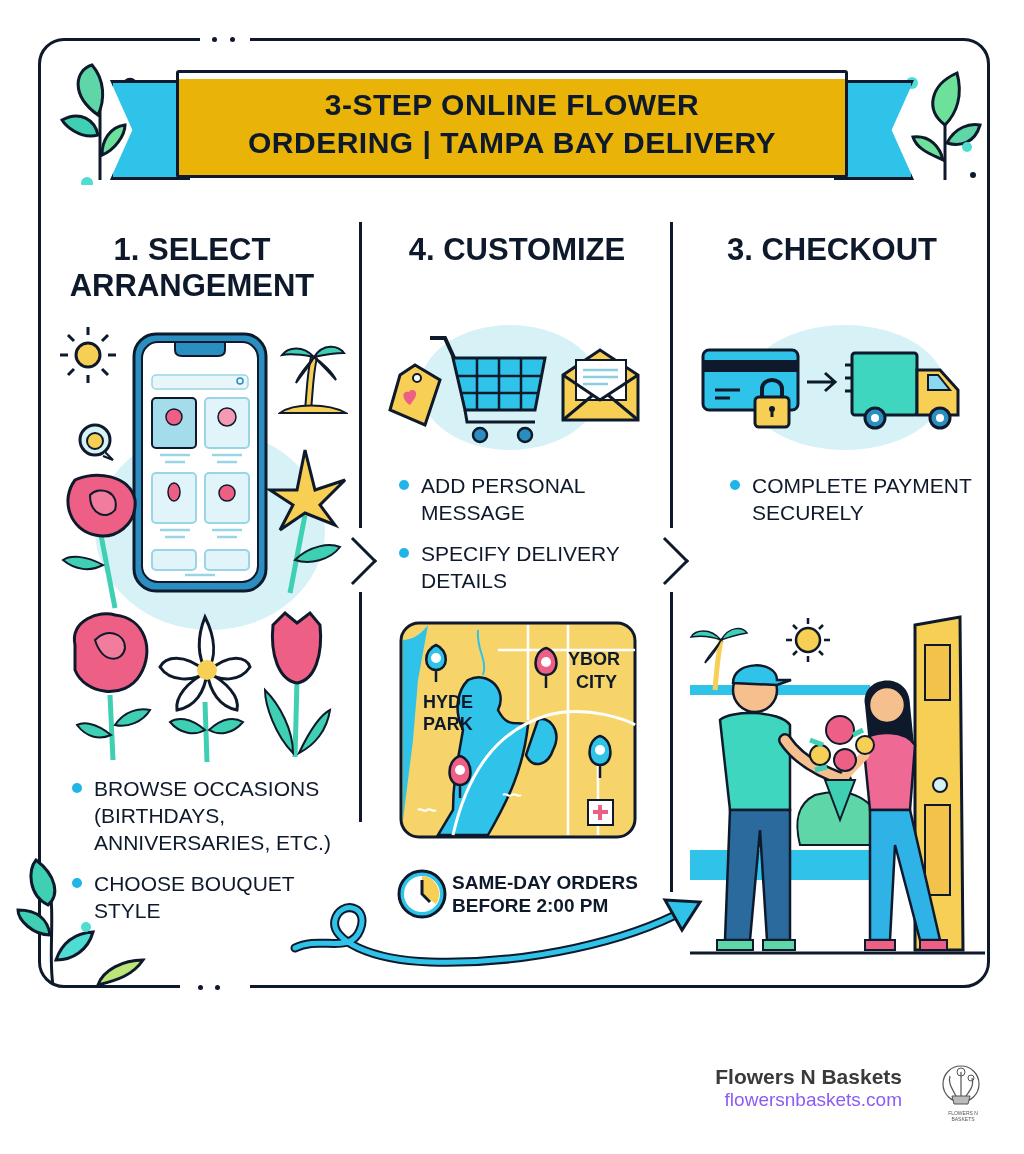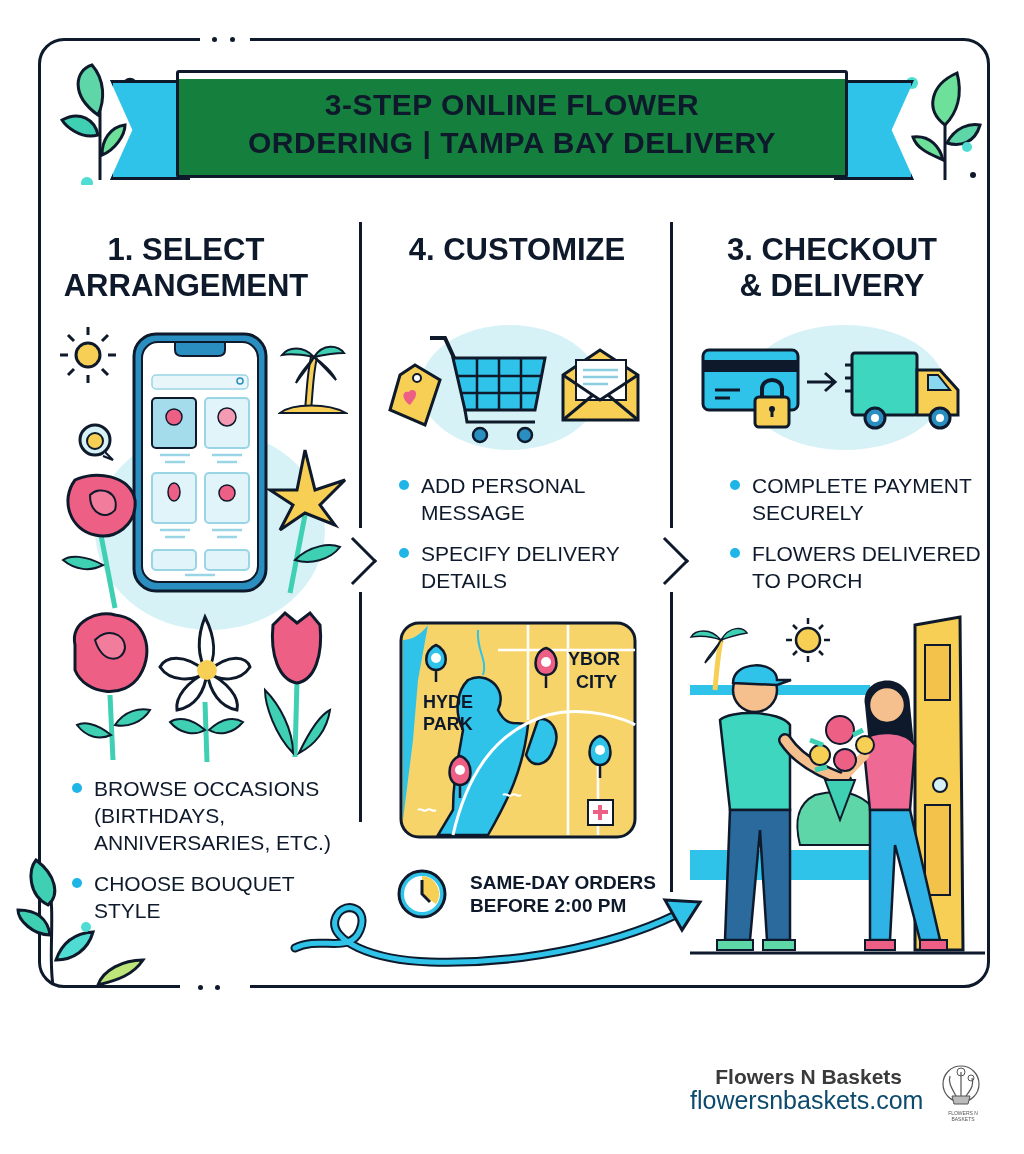--- a/index.html
+++ b/index.html
@@ -12,44 +12,44 @@
     }
     .frame-gap-top { position: absolute; left: 200px; top: 33px; width: 50px; height: 12px; background: #fff; }
     .frame-gap-bottom { position: absolute; left: 180px; top: 982px; width: 70px; height: 12px; background: #fff; }
     .gap-dot { position: absolute; width: 5px; height: 5px; border-radius: 50%; background: #0e1a2b; }
 
     .banner-tail { position: absolute; top: 80px; width: 80px; height: 100px; background: #2fc3ea; border: 3px solid #0e1a2b; }
     .banner-tail.left { left: 110px; clip-path: polygon(0 0, 100% 0, 100% 100%, 0 100%, 28% 50%); }
     .banner-tail.right { left: 834px; clip-path: polygon(0 0, 100% 0, 72% 50%, 100% 100%, 0 100%); }
     .banner {
       position: absolute; left: 176px; top: 70px; width: 672px; height: 108px;
-      background: #15803d; border: 3px solid #0e1a2b; border-radius: 3px;
+      background: #eab308; border: 3px solid #0e1a2b; border-radius: 3px;
       display: flex; flex-direction: column; align-items: center; justify-content: center;
       box-shadow: inset 0 6px 0 #ffffff;
     }
     .banner .line { font-family: "Liberation Sans", sans-serif; font-weight: 700; font-size: 30px; line-height: 38px; color: #0e1a2b; letter-spacing: 0.5px; }
 
     .divider { position: absolute; width: 3px; background: #0e1a2b; }
     .chevron { position: absolute; width: 34px; height: 34px; border-right: 3px solid #0e1a2b; border-bottom: 3px solid #0e1a2b; transform: rotate(-45deg); }
 
     .col-title { position: absolute; text-align: center; font-family: "Liberation Sans", sans-serif; font-weight: 700; font-size: 31px; line-height: 36px; color: #0e1a2b; }
 
     .bullets { position: absolute; list-style: none; }
     .bullets li { position: relative; padding-left: 24px; font-family: "Liberation Sans", sans-serif; font-weight: 400; font-size: 21px; line-height: 27px; color: #0e1a2b; margin-bottom: 14px; }
     .bullets li::before { content: ""; position: absolute; left: 2px; top: 8px; width: 10px; height: 10px; border-radius: 50%; background: #1fb5e6; }
 
     .illus { position: absolute; }
     .blob { position: absolute; border-radius: 50%; background: #d6f2f7; }
 
-    .note { position: absolute; left: 396px; top: 868px; display: flex; align-items: center; gap: 22px; }
+    .note { position: absolute; left: 396px; top: 868px; display: flex; align-items: center; gap: 4px; }
     .note-text { font-family: "Liberation Sans", sans-serif; font-weight: 700; font-size: 19px; line-height: 23px; color: #0e1a2b; }
 
     .brand { position: absolute; left: 690px; top: 1065px; text-align: right; width: 212px; }
     .brand-name { font-family: "Liberation Sans", sans-serif; font-weight: 700; font-size: 21px; color: #3a3a3a; line-height: 24px; }
-    .brand-url { font-family: "Liberation Sans", sans-serif; font-size: 25px; color: #0c4a6e; line-height: 22px; }
+    .brand-url { font-family: "Liberation Sans", sans-serif; font-size: 19px; color: #8b5cf6; line-height: 22px; }
     .brand-logo { position: absolute; left: 936px; top: 1062px; }
     .brand-logo-text { position: absolute; left: 938px; top: 1110px; font-family: "Liberation Sans", sans-serif; font-size: 5px; color: #555; width: 50px; text-align: center; }
   </style>
 </head>
 <body>
 
 <div class="frame"></div>
 <div class="frame-gap-top"></div>
 <div class="gap-dot" style="left:212px;top:37px;"></div>
 <div class="gap-dot" style="left:230px;top:37px;"></div>
@@ -92,30 +92,29 @@
   <div class="line">ORDERING | TAMPA BAY DELIVERY</div>
 </div>
 
 <div class="divider" style="left:359px;top:222px;height:306px;"></div>
 <div class="divider" style="left:359px;top:592px;height:230px;"></div>
 <div class="divider" style="left:670px;top:222px;height:306px;"></div>
 <div class="divider" style="left:670px;top:592px;height:300px;"></div>
 <div class="chevron" style="left:336px;top:544px;"></div>
 <div class="chevron" style="left:648px;top:544px;"></div>
 
-<div class="col-title" style="left:36px;top:232px;width:300px;">
+<div class="col-title" style="left:42px;top:232px;width:300px;">
   <div>1. SELECT</div>
   <div>ARRANGEMENT</div>
 </div>
 <div class="col-title" style="left:372px;top:232px;width:290px;">
   <div>4. CUSTOMIZE</div>
 </div>
 <div class="col-title" style="left:682px;top:232px;width:300px;">
   <div>3. CHECKOUT</div>
-  <div>&amp; DELIVERY</div>
 </div>
 
 <div class="blob" style="left:95px;top:430px;width:230px;height:200px;"></div>
 <svg class="illus" style="left:58px;top:325px;" width="60" height="60" viewBox="0 0 60 60">
   <circle cx="30" cy="30" r="12" fill="#f7cf55" stroke="#0e1a2b" stroke-width="3"></circle>
   <g stroke="#0e1a2b" stroke-width="3">
       <path d="M30 2v8M30 50v8M2 30h8M50 30h8M10 10l6 6M44 44l6 6M50 10l-6 6M16 44l-6 6"></path>
     </g>
 </svg>
 <svg class="illus" style="left:278px;top:335px;" width="70" height="80" viewBox="0 0 70 80">
@@ -281,21 +280,20 @@
   <path d="M77 25 H100 L118 45 V70 H77Z" fill="#f7cf55" stroke="#0e1a2b" stroke-width="3"></path>
   <path d="M88 30 H98 L110 45 H88Z" fill="#8ad8f0" stroke="#0e1a2b" stroke-width="2"></path>
   <circle cx="35" cy="73" r="10" fill="#2a8fc0" stroke="#0e1a2b" stroke-width="3"></circle>
   <circle cx="35" cy="73" r="4" fill="#fff"></circle>
   <circle cx="100" cy="73" r="10" fill="#2a8fc0" stroke="#0e1a2b" stroke-width="3"></circle>
   <circle cx="100" cy="73" r="4" fill="#fff"></circle>
 </svg>
 
 <ul class="bullets" style="left:728px;top:472px;width:285px;">
   <li>COMPLETE PAYMENT SECURELY</li>
-  <li>FLOWERS DELIVERED TO PORCH</li>
 </ul>
 
 <svg class="illus" style="left:685px;top:605px;" width="300" height="360" viewBox="0 0 300 360">
   <rect x="5" y="80" width="180" height="10" fill="#2fc3ea"></rect>
   <rect x="5" y="245" width="180" height="30" fill="#2fc3ea"></rect>
   <path d="M130 190 C110 200 110 220 115 240 L185 240 L185 200 C170 185 150 185 130 190Z" fill="#5fd6a7" stroke="#0e1a2b" stroke-width="2"></path>
   <g>
       <circle cx="123" cy="35" r="12" fill="#f7cf55" stroke="#0e1a2b" stroke-width="2.5"></circle>
       <path d="M123 13v6M123 51v6M101 35h6M139 35h6M108 20l4 4M134 46l4 4M138 20l-4 4M112 46l-4 4" stroke="#0e1a2b" stroke-width="2.5"></path>
     </g>

